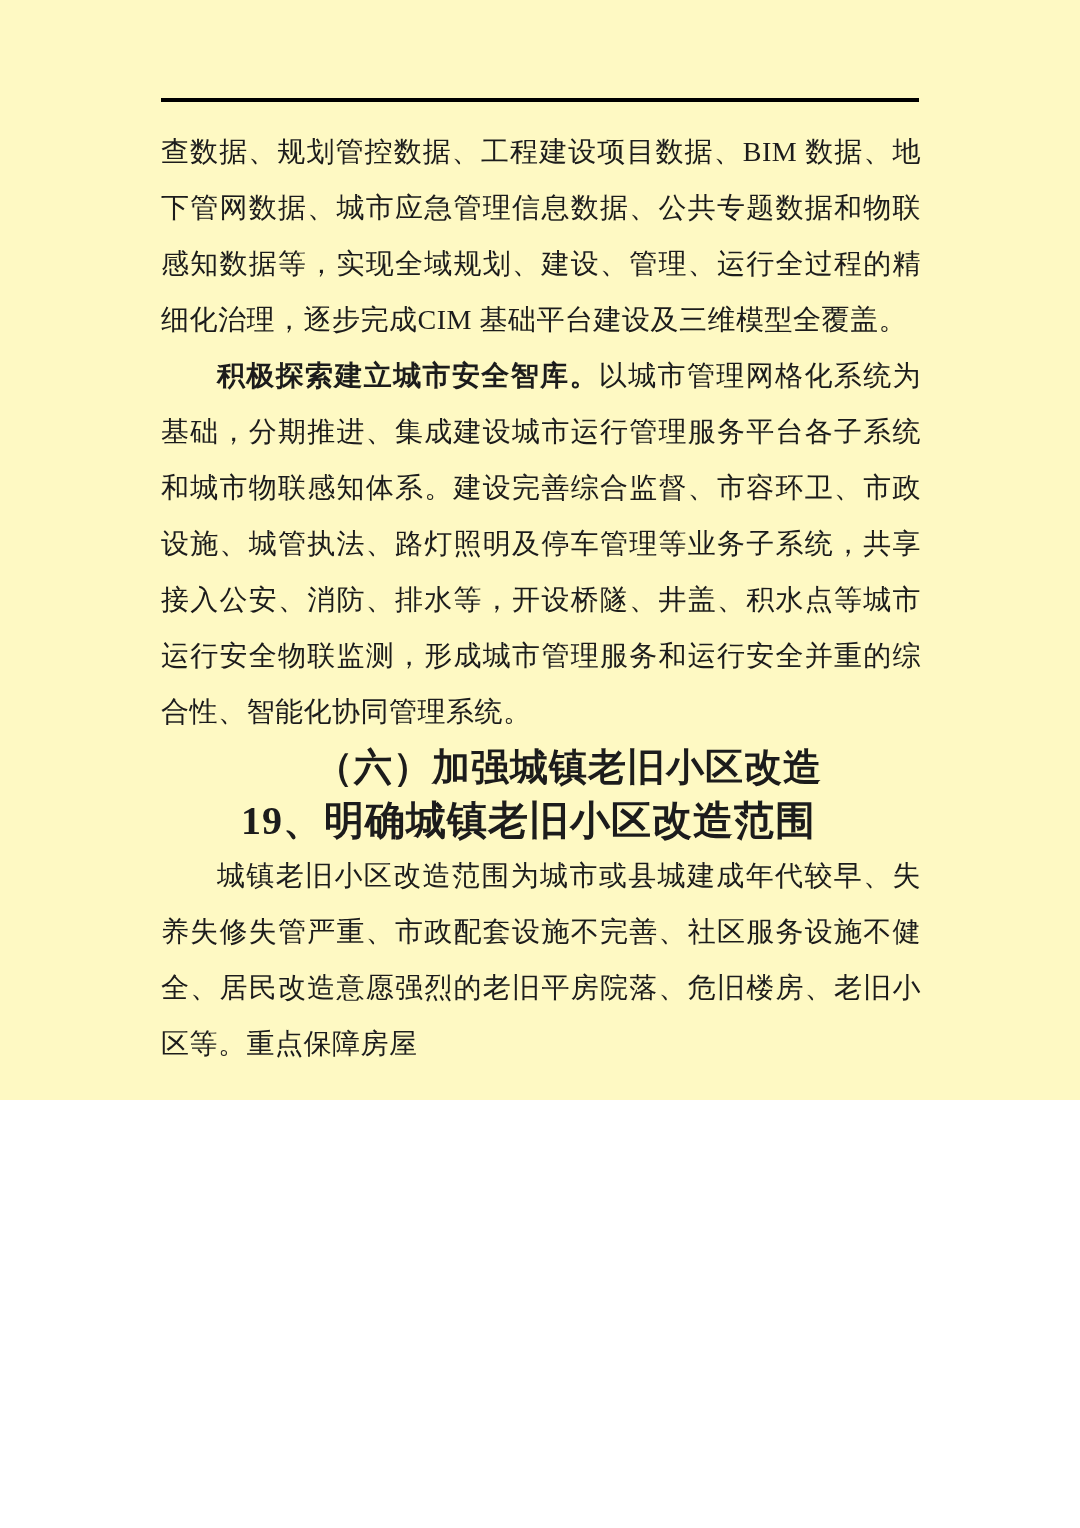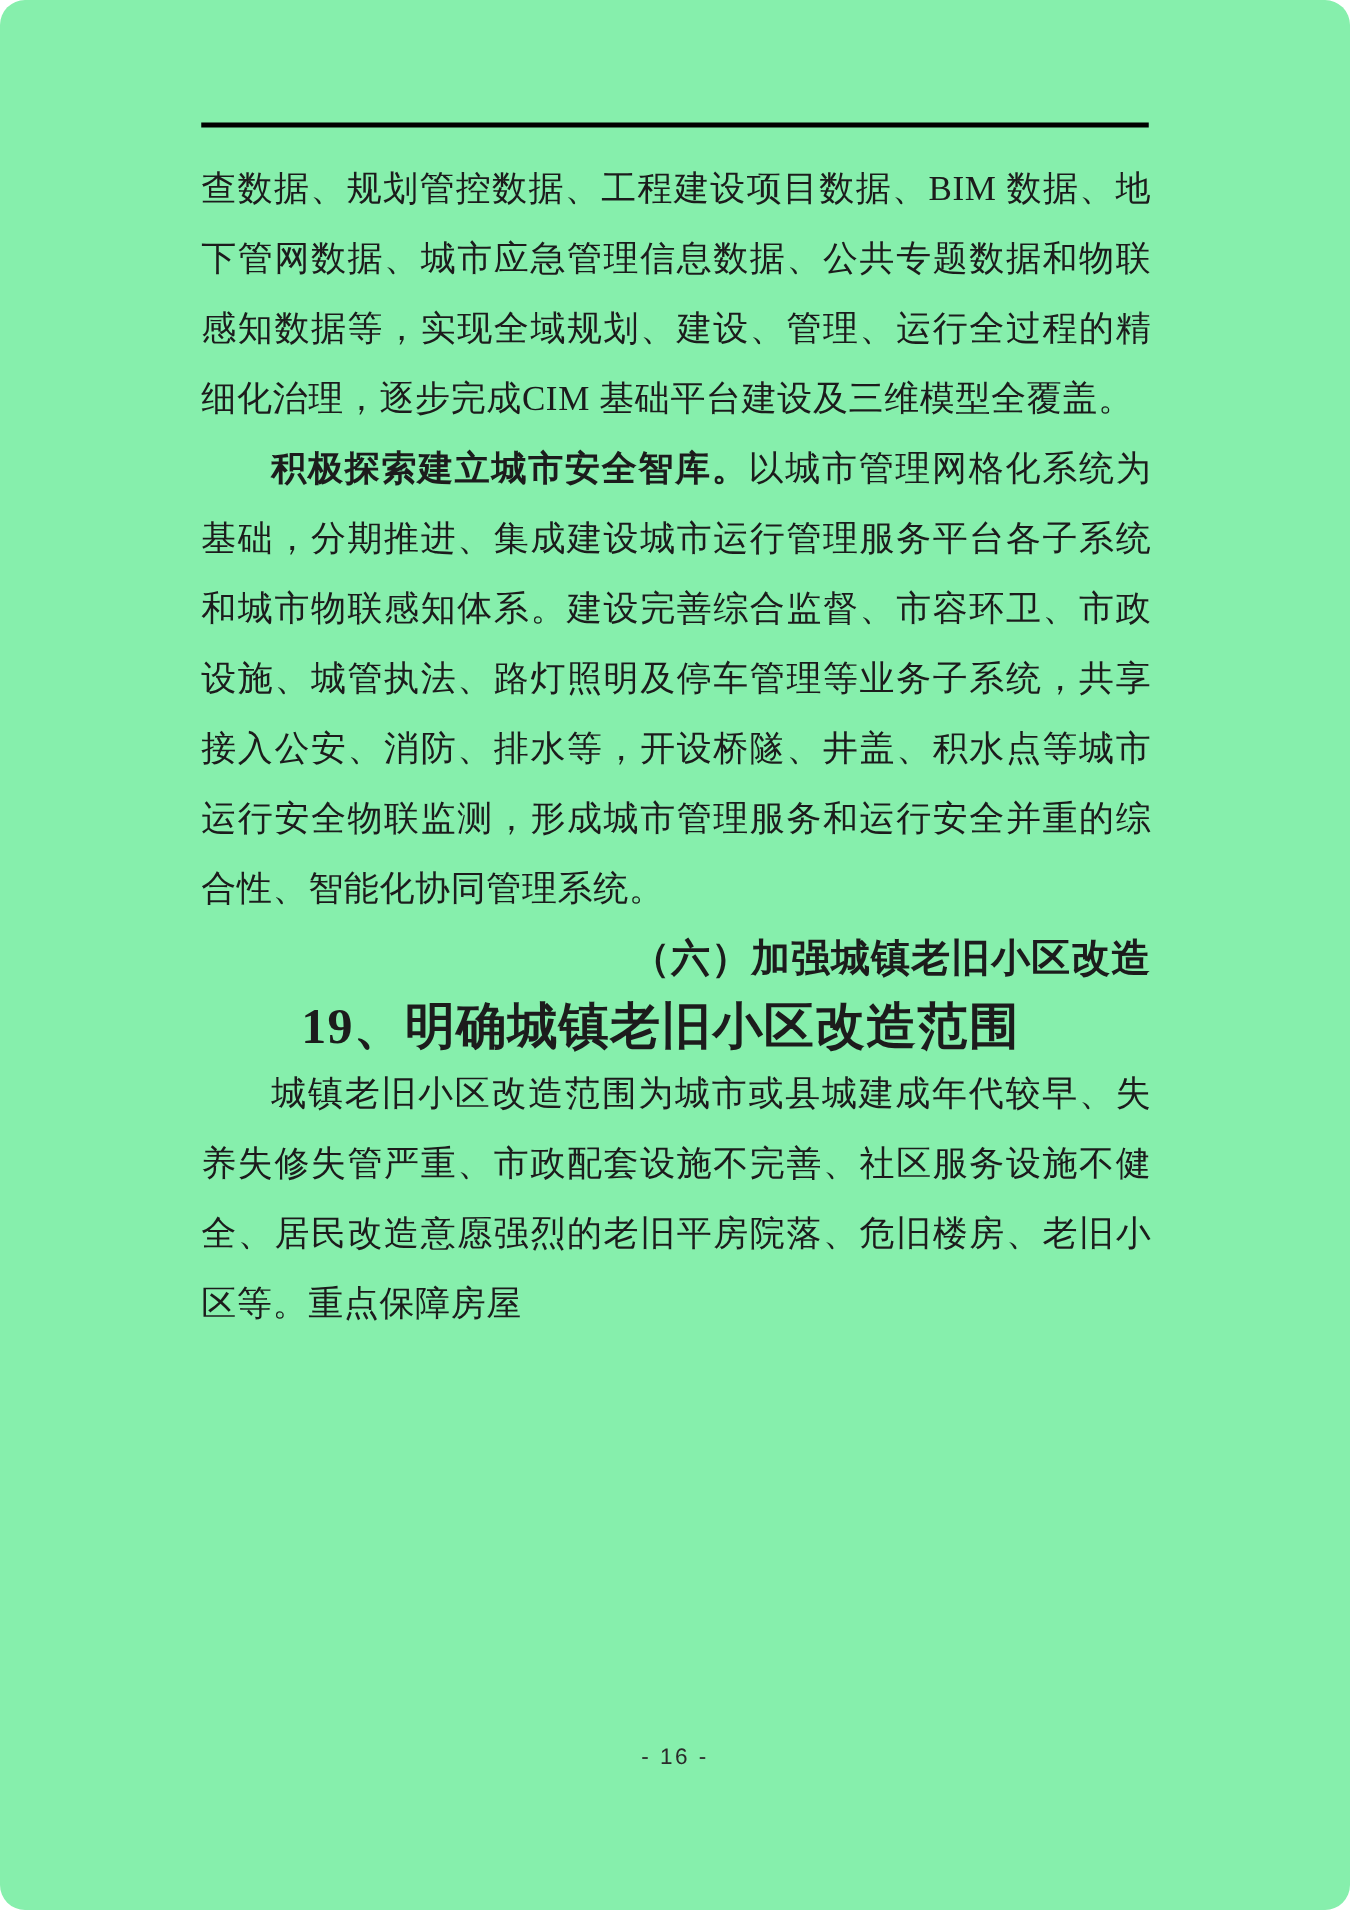--- a/index.html
+++ b/index.html
@@ -3,26 +3,25 @@
 <meta charset="utf-8">
 <style>
   html, body {
     margin: 0;
     padding: 0;
     background: #ffffff;
   }
   .page {
     position: relative;
     width: 1080px;
-    height: 1528px;
-    background: #86efac;
+    height: 1100px;
+    background: #fef9c3;
     overflow: hidden;
     font-family: "Liberation Serif", "DejaVu Serif", serif;
     color: #1c1c1c;
-    border-radius: 20px;
   }
   .header-rule {
     position: absolute;
     top: 98px;
     left: 161px;
     width: 758px;
     height: 4px;
     background: #000000;
   }
   .text-block {
@@ -41,25 +40,25 @@
   }
   .para.indent {
     text-indent: 2em;
   }
   .lead {
     font-weight: bold;
   }
   .h-section {
     margin: 0;
     padding: 0;
-    font-size: 31px;
+    font-size: 38px;
     line-height: 54px;
     font-weight: bold;
     text-indent: 1.45em;
-    text-align: right;
+    text-align: center;
     letter-spacing: 1px;
   }
   .h-item {
     margin: 0;
     padding: 0;
     font-size: 40px;
     line-height: 54px;
     font-weight: bold;
     text-indent: 2.0em;
     text-align: left;

